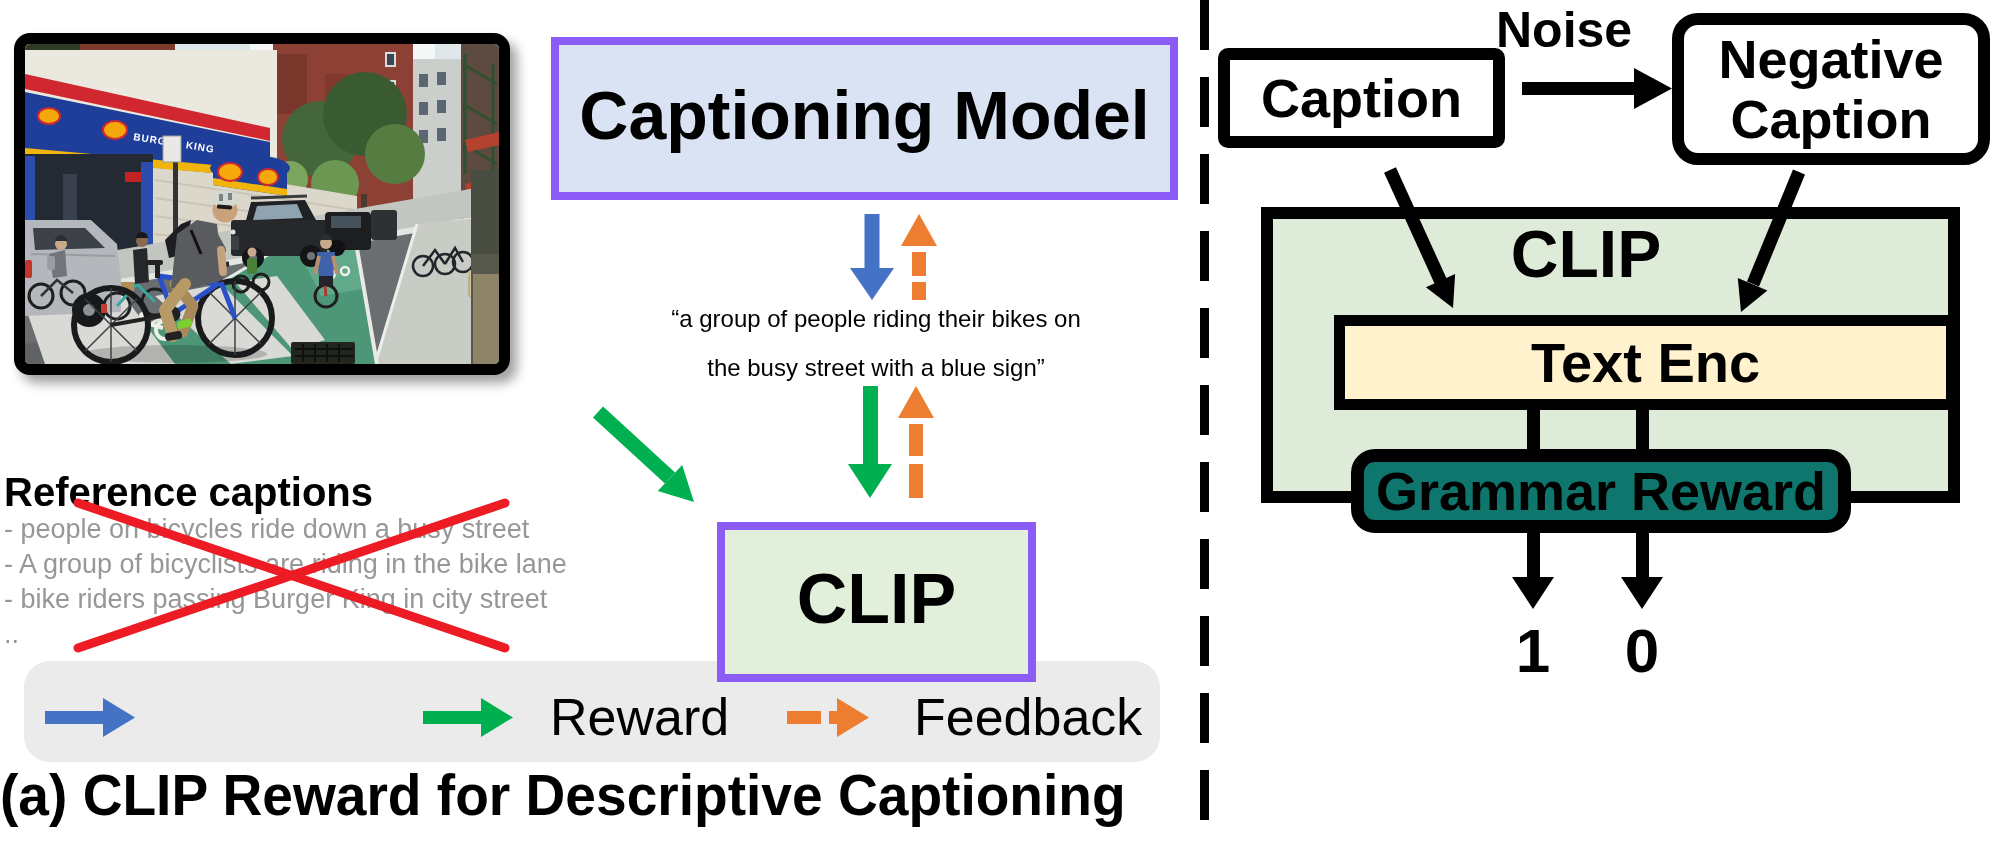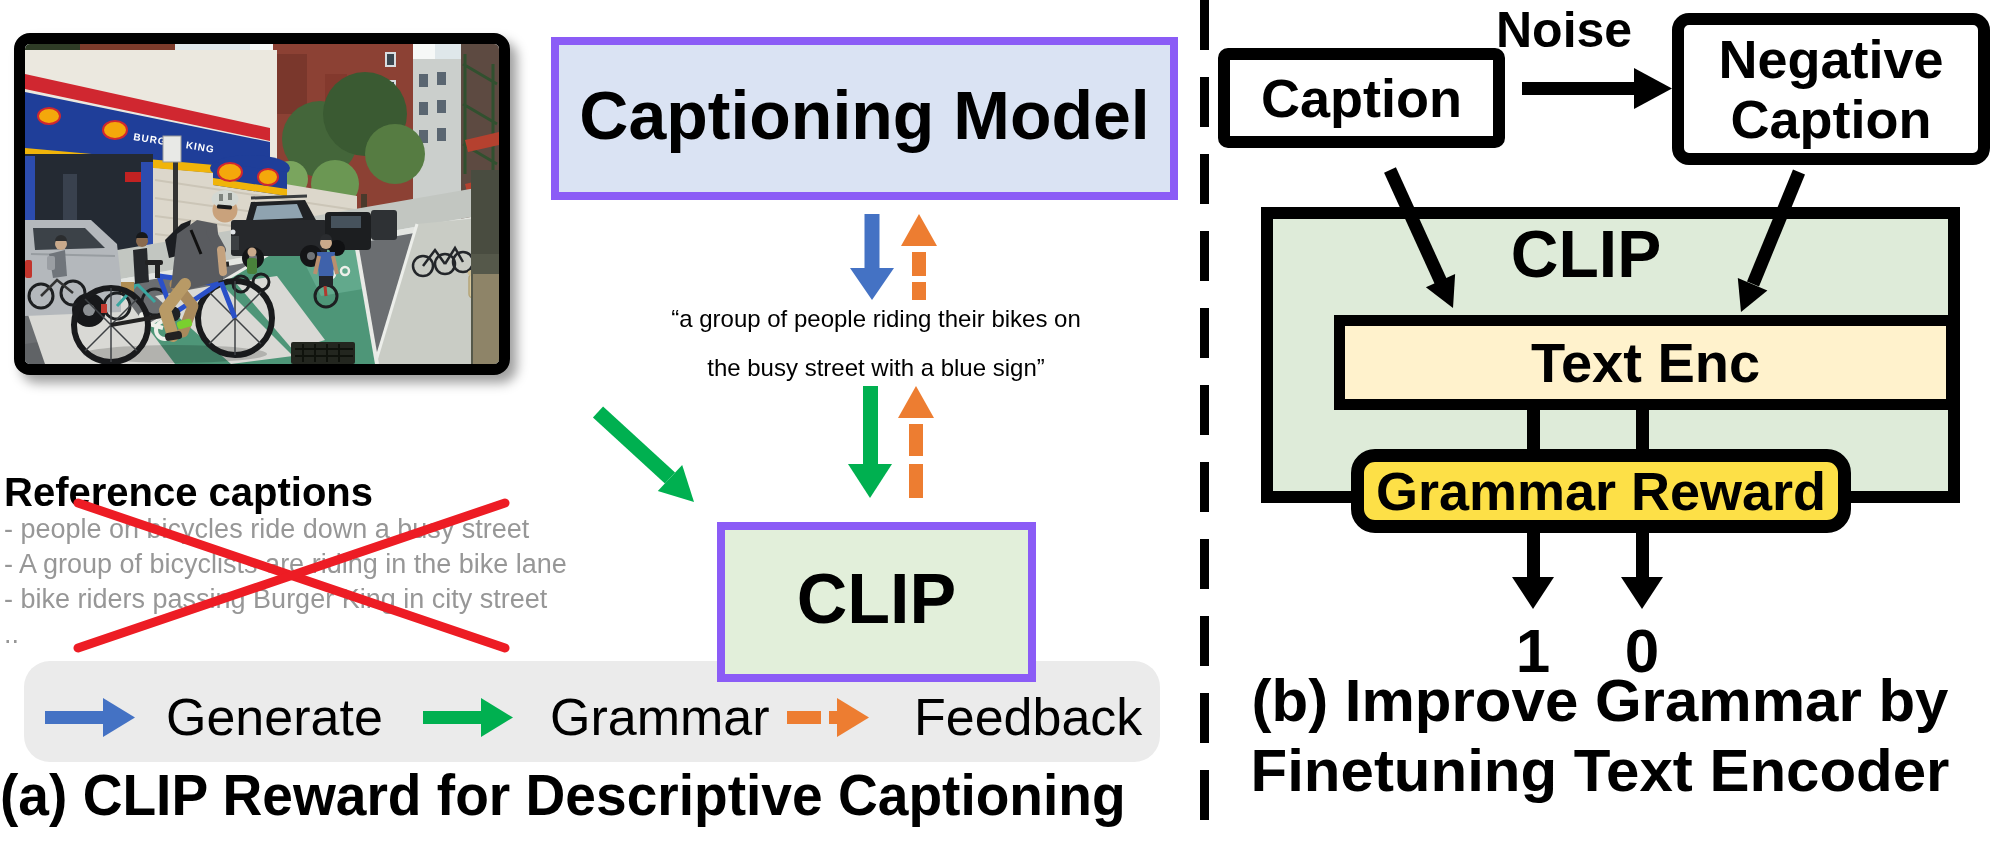--- a/index.html
+++ b/index.html
@@ -21,27 +21,27 @@
   #caption-a{left:0px;top:752px;width:1200px;font-size:58px;line-height:86px;font-weight:bold;z-index:3;}
   #caption-a span{display:inline-block;transform:scaleX(0.95);transform-origin:left center;white-space:nowrap;}
   
   #divider{left:1200px;top:0;width:9px;height:842px;z-index:1;
            background:repeating-linear-gradient(to bottom,#000 0 50px,transparent 50px 77px);}
   
   .rbox{position:absolute;border:12px solid #000;box-sizing:border-box;background:#fff;
         display:flex;align-items:center;justify-content:center;text-align:center;font-weight:bold;}
   #caption-box{left:1218px;top:48px;width:287px;height:100px;border-radius:10px;font-size:54px;z-index:1;}
   #noise-lbl{left:1496px;top:2px;width:180px;font-size:50px;line-height:56px;font-weight:bold;z-index:1;}
-  #negcap-box{left:1672px;top:13px;width:318px;height:152px;border-radius:17px;font-size:54px;line-height:60px;z-index:1;}
+  #negcap-box{left:1672px;top:13px;width:318px;height:152px;border-radius:26px;font-size:54px;line-height:60px;z-index:1;}
   #clip-right-box{left:1261px;top:207px;width:699px;height:296px;border:12px solid #000;box-sizing:border-box;background:#DEEBD9;z-index:1;}
   #clip-right-lbl{left:1261px;top:218px;width:650px;text-align:center;font-size:66px;line-height:72px;font-weight:bold;z-index:1;}
   #textenc-box{left:1294px;top:315px;width:623px;height:95px;border:11px solid #000;box-sizing:border-box;
                background:#FFF2CC;text-align:center;font-weight:bold;font-size:56px;line-height:73px;z-index:1;margin-left:40px;}
   #grammar-box{left:1351px;top:449px;width:500px;height:84px;border:13px solid #000;border-radius:24px;box-sizing:border-box;
-               background:#fde047;text-align:center;font-weight:bold;font-size:54px;line-height:58px;z-index:3;}
+               background:#0f766e;text-align:center;font-weight:bold;font-size:54px;line-height:58px;z-index:3;}
   .out-num{top:616px;width:60px;text-align:center;font-size:62px;line-height:70px;font-weight:bold;z-index:1;}
   #caption-b{left:1211px;top:666px;width:778px;text-align:center;font-weight:bold;font-size:60px;line-height:70px;z-index:1;}
   
   #arrows{position:absolute;left:0;top:0;width:2000px;height:842px;z-index:2;pointer-events:none;}
 </style>
 </head>
 <body>
 
 <div id="canvas">
 
@@ -267,22 +267,21 @@
 
   <div id="ref-head" class="lbl">Reference captions</div>
   <div id="ref-list" class="abs">
     <div>- people on bicycles ride down a busy street</div>
     <div>- A group of bicyclists are riding in the bike lane</div>
     <div>- bike riders passing Burger King in city street</div>
     <div>..</div>
   </div>
 
   <div id="legend" class="abs"></div>
-  <div class="lbl legend-lbl" style="left:166px;">Generate</div>
-  <div class="lbl legend-lbl" style="left:550px;">Grammar</div>
+  <div class="lbl legend-lbl" style="left:550px;">Reward</div>
   <div class="lbl legend-lbl" style="left:914px;">Feedback</div>
 
   <div id="caption-a" class="abs">
     <span>(a) CLIP Reward for Descriptive Captioning</span>
   </div>
 
   <div id="divider" class="abs"></div>
 
   <div id="caption-box" class="rbox">
     <span>Caption</span>
@@ -297,24 +296,20 @@
   <div id="textenc-box" class="abs">
     <span>Text Enc</span>
   </div>
   <div id="grammar-box" class="abs">
     <span>Grammar Reward</span>
   </div>
 
   <div class="abs out-num" style="left:1503px;">1</div>
   <div class="abs out-num" style="left:1612px;">0</div>
 
-  <div id="caption-b" class="abs">
-    <div>(b) Improve Grammar by</div>
-    <div>Finetuning Text Encoder</div>
-  </div>
 
   <svg id="arrows">
 
     <g fill="#4472C4">
       <rect x="864.5" y="214" width="15" height="54"></rect>
       <polygon points="850,268 894,268 872,300"></polygon>
     </g>
 
     <g fill="#ED7D31">
       <polygon points="901,246 937,246 919,214"></polygon>

